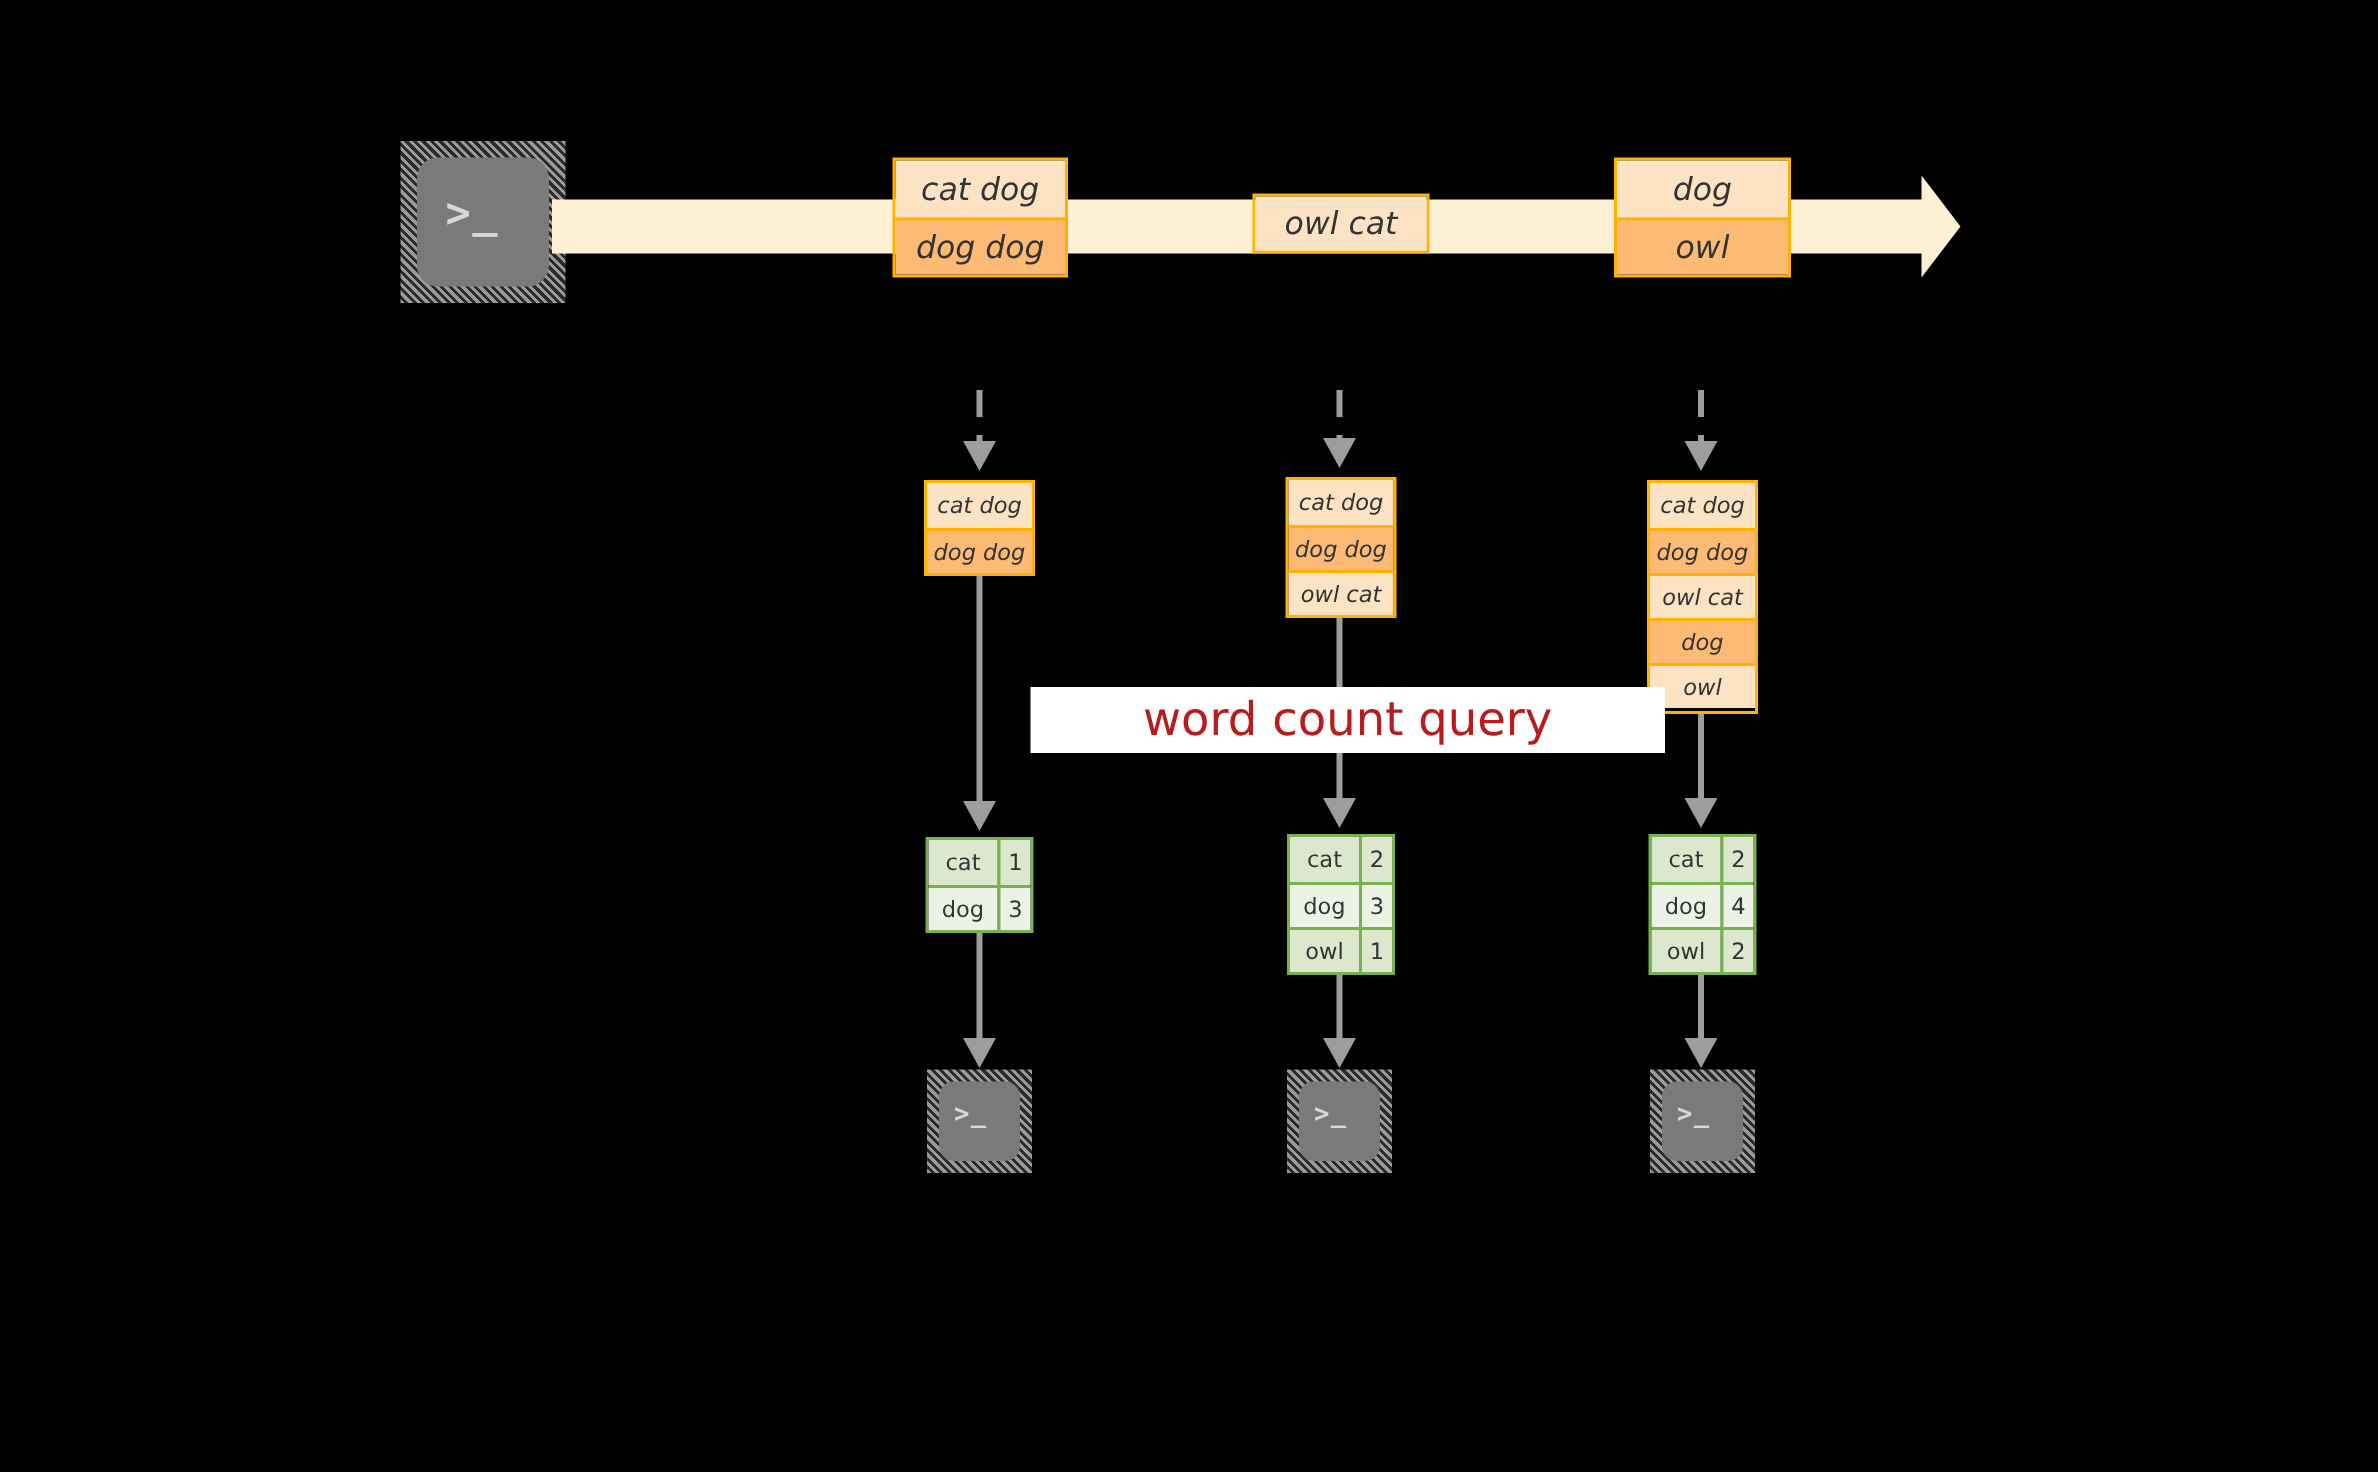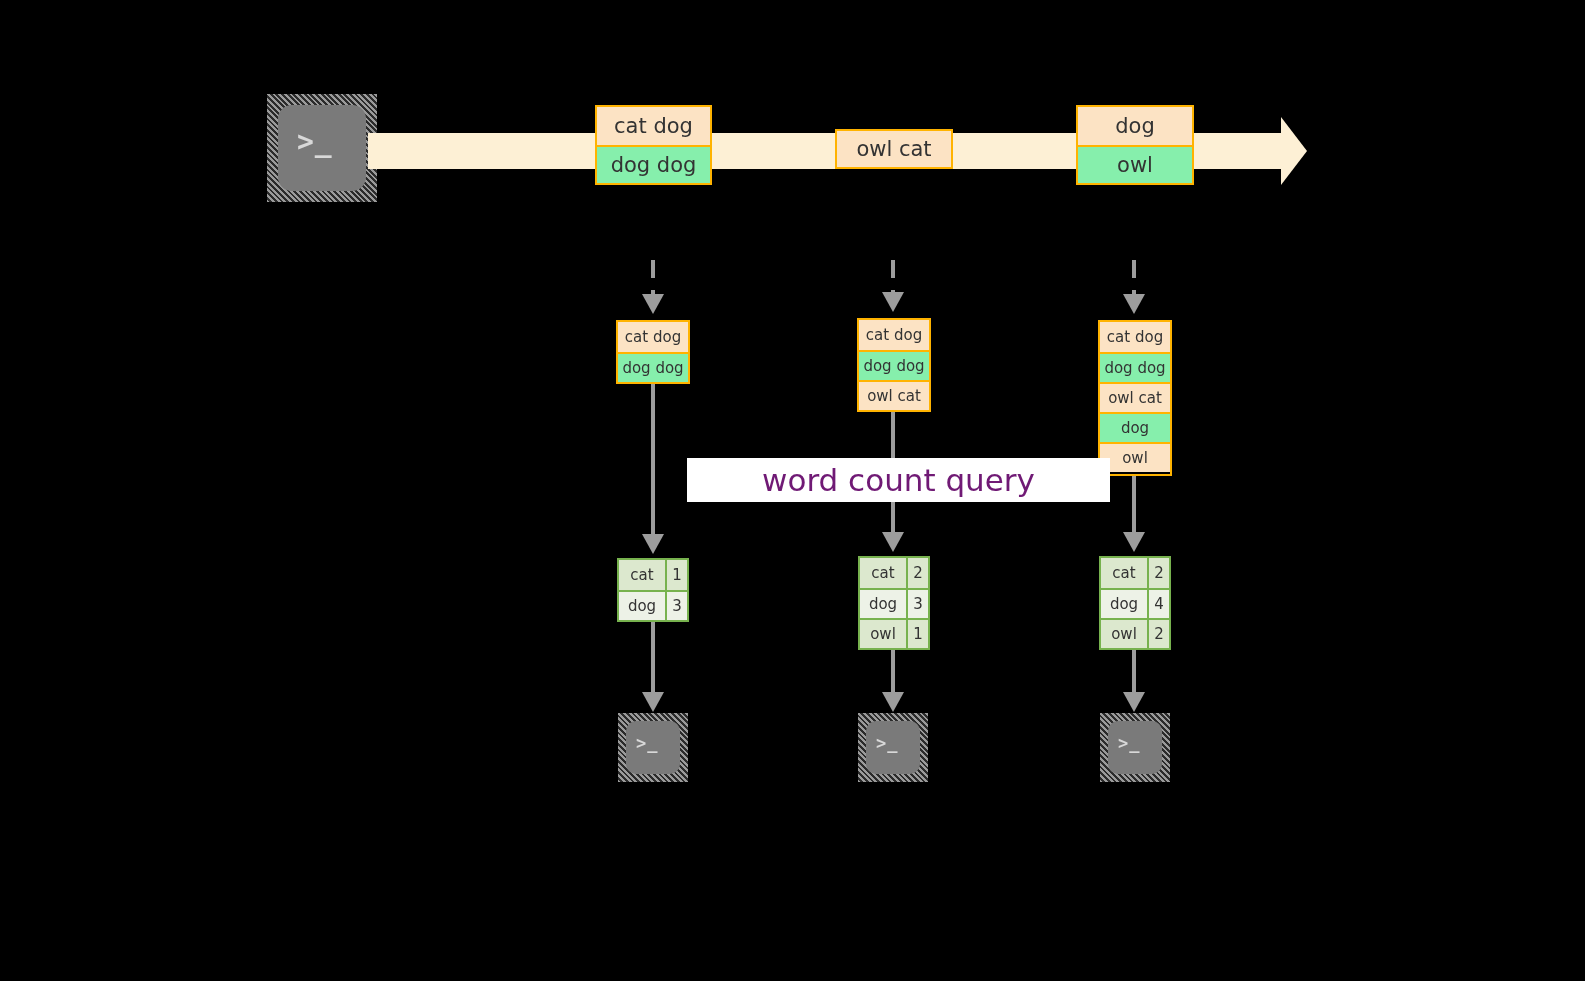--- a/index.html
+++ b/index.html
@@ -24,25 +24,25 @@
   
   .band{position:absolute;background:#FDF0D5;}
   .bandhead{
     position:absolute;width:0;height:0;
     border-top:34px solid transparent;border-bottom:34px solid transparent;
     border-left:26px solid #FDF0D5;
   }
 
   
   .obox{position:absolute;box-sizing:border-box;border:2px solid #FFB300;
-        display:flex;flex-direction:column;}
+        display:flex;flex-direction:column;font-style:italic;}
   .ocell{box-sizing:border-box;display:flex;align-items:center;justify-content:center;
          color:#333;white-space:nowrap;}
   .ocell.d{background:#FCE3C4;}
-  .ocell.l{background:#86efac;}
+  .ocell.l{background:#fdba74;}
   .ocell.sep{border-top:2px solid #FFB300;}
 
   
   .gbox{position:absolute;box-sizing:border-box;border:2px solid #77B24E;
         display:flex;flex-direction:column;}
   .grow{display:flex;box-sizing:border-box;}
   .grow.sep{border-top:2px solid #77B24E;}
   .gc{box-sizing:border-box;display:flex;align-items:center;justify-content:center;
       color:#333;white-space:nowrap;}
   .gc.word{justify-content:center;text-align:center;}
@@ -52,21 +52,21 @@
 
   
   .vline{position:absolute;background:#9d9d9d;width:4px;}
   .vdash{position:absolute;width:4px;
     background:repeating-linear-gradient(to bottom,#9d9d9d 0 18px,transparent 18px 30px);}
   .vhead{position:absolute;width:0;height:0;
     border-left:11px solid transparent;border-right:11px solid transparent;
     border-top:20px solid #9d9d9d;}
 
   
-  .qlabel{position:absolute;background:#FFFFFF;color:#701a75;
+  .qlabel{position:absolute;background:#FFFFFF;color:#b91c1c;
           display:flex;align-items:center;justify-content:center;white-space:nowrap;}
 </style>
 </head>
 <body>
 
 <div class="canvas">
 
   <div class="term" style="left:267px;top:94px;width:110px;height:108px;">
     <div class="hatch"></div>
     <div class="body" style="left:11px;top:11px;width:88px;height:86px;"></div>

